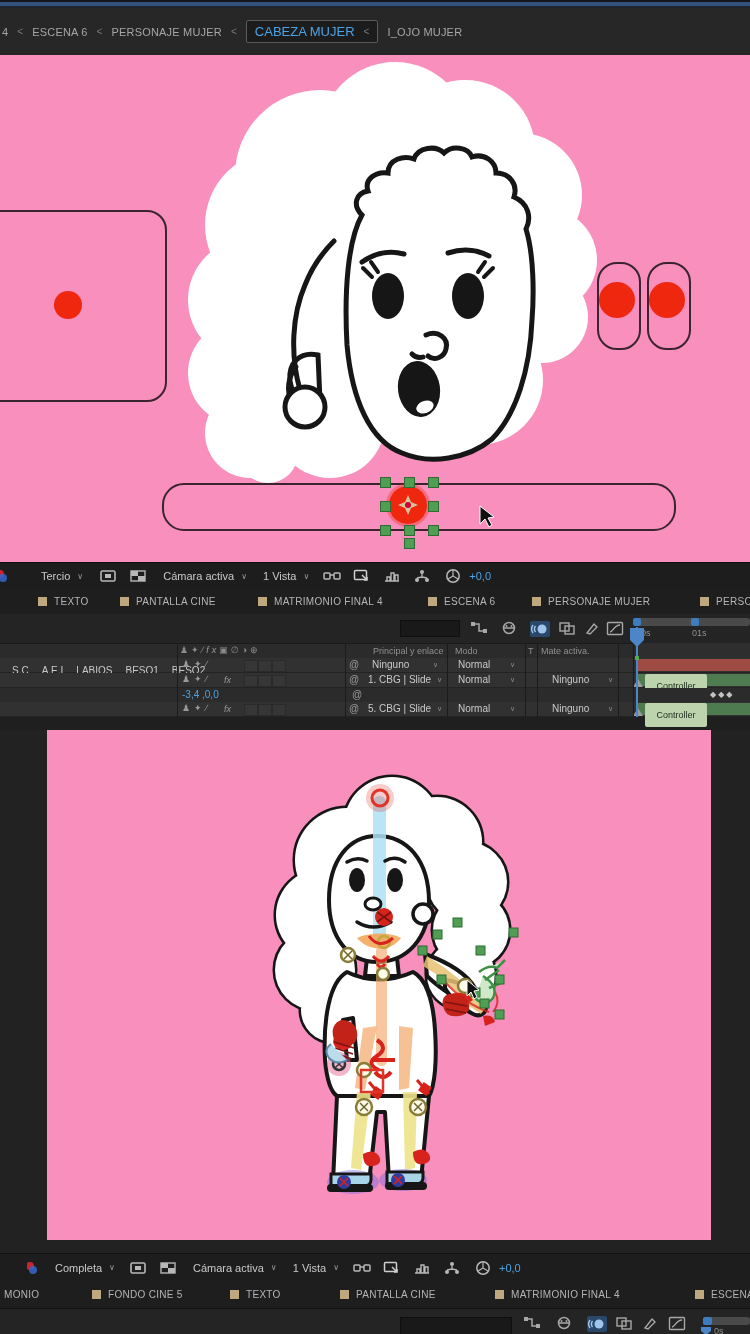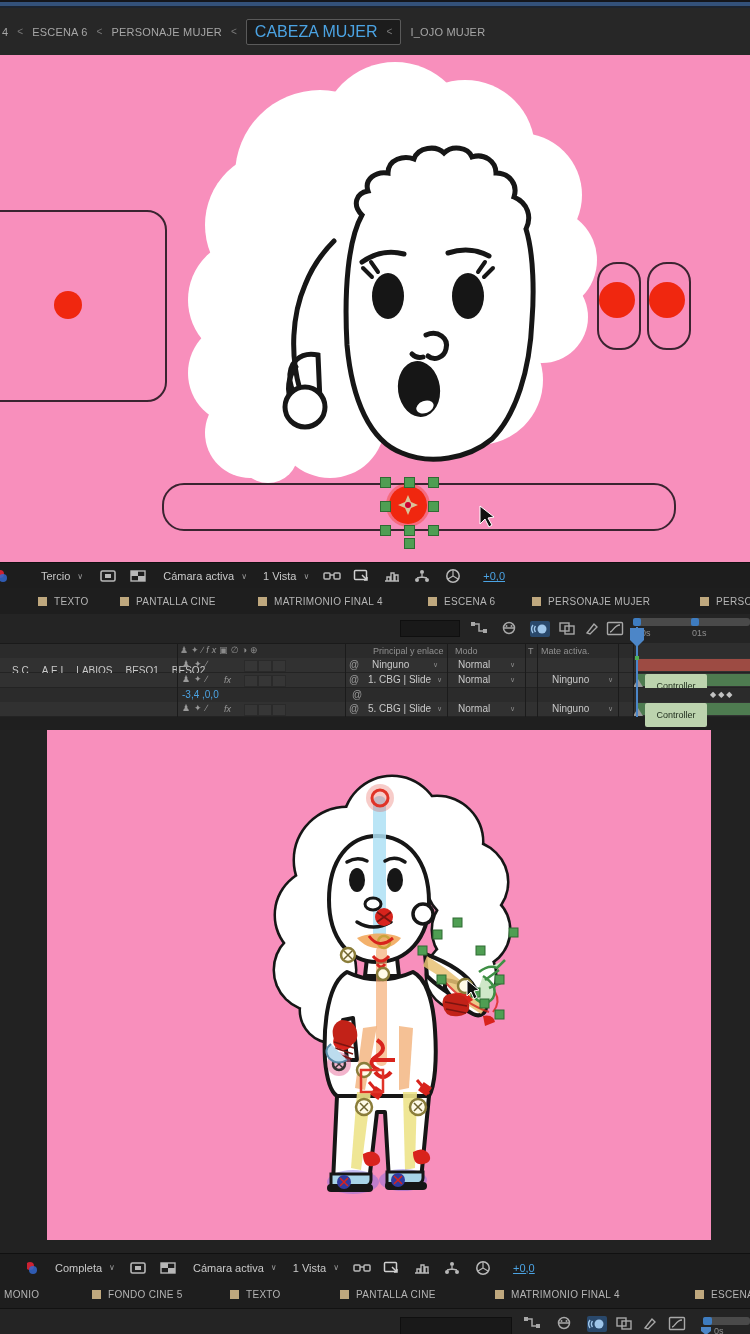--- a/index.html
+++ b/index.html
@@ -7,34 +7,34 @@
        font-family:"Liberation Sans",sans-serif;-webkit-font-smoothing:antialiased;}
   .abs{position:absolute;}
   
   .winstrip{left:0;top:0;width:750px;height:8px;background:linear-gradient(#14161c 0 30%,#33517a 30% 75%,#1c2430 75% 100%);}
   
   .crumbbar{left:0;top:8px;width:750px;height:47px;background:#272727;border-bottom:1px solid #161616;}
   .crumbs{position:absolute;left:0;top:0;height:100%;display:flex;align-items:center;gap:9px;padding-left:2px;white-space:nowrap;}
   .crumb{font-size:11px;color:#a6a6a6;letter-spacing:.2px;}
   .crumbsep{font-size:10px;color:#7a7a7a;}
   .crumb-active-box{display:flex;align-items:center;gap:9px;border:1px solid #5a5a5a;background:#1c1c1c;border-radius:2px;padding:3px 8px;}
-  .crumb-active{color:#4ba3e3;font-size:16px;}
+  .crumb-active{color:#4ba3e3;font-size:13px;}
   
   .comp1{left:0;top:55px;width:750px;height:507px;background:#f88fbc;overflow:hidden;}
   .comp2wrap{left:0;top:730px;width:750px;height:523px;background:#222222;overflow:hidden;}
   .comp2{left:47px;top:0;width:664px;height:510px;background:#f88fbc;overflow:hidden;}
   .outline-shape{border:2.5px solid #3a2430;border-radius:22px;background:transparent;}
   .reddot{background:#f0270f;border-radius:50%;}
   .handle{position:absolute;width:9px;height:9px;background:#4f9e53;border:1px solid #2f6b33;}
   
   .vbar{left:0;width:750px;background:#1d1d1d;border-top:1px solid #101010;border-bottom:1px solid #101010;display:flex;align-items:center;color:#c9c9c9;font-size:11px;}
   .vbar .chev{font-size:8px;color:#9a9a9a;margin-left:7px;}
   .vctl{display:flex;align-items:center;cursor:default;}
   .vicon{display:flex;align-items:center;justify-content:center;margin:0 6px;}
-  .exposure{color:#4ba3e3;margin-left:16px;text-decoration:underline;}
+  .exposure{color:#4ba3e3;margin-left:2px;}
   
   .tabrow{left:0;width:750px;background:#1e1e1e;border-bottom:1px solid #141414;}
   .ctab{position:absolute;top:0;height:100%;display:flex;align-items:center;gap:7px;white-space:nowrap;}
   .ctab .sq{width:9px;height:9px;background:#bfa87e;}
   .ctab .lbl{font-size:10px;color:#b5b5b5;letter-spacing:.3px;}
   
   .tl{left:0;top:614px;width:750px;height:116px;background:#1f1f1f;}
   .tl-toolbar{position:absolute;left:0;top:0;width:750px;height:29px;background:#242424;}
   .searchbox{position:absolute;background:#191919;border:1px solid #0f0f0f;}
   .tlicon{position:absolute;top:7px;}

